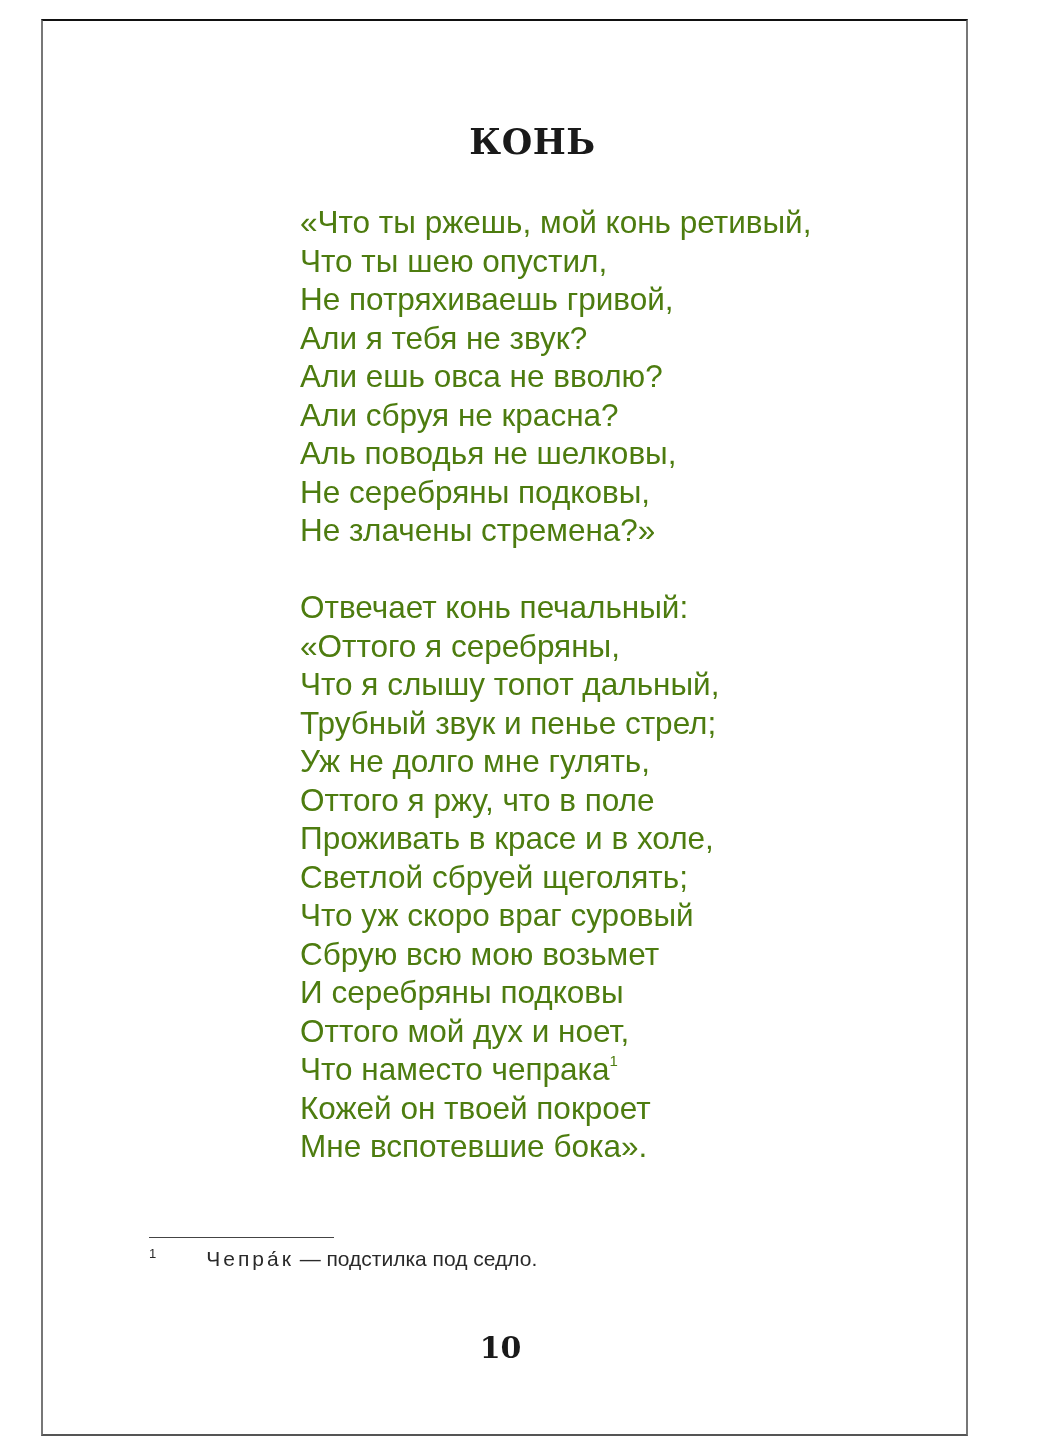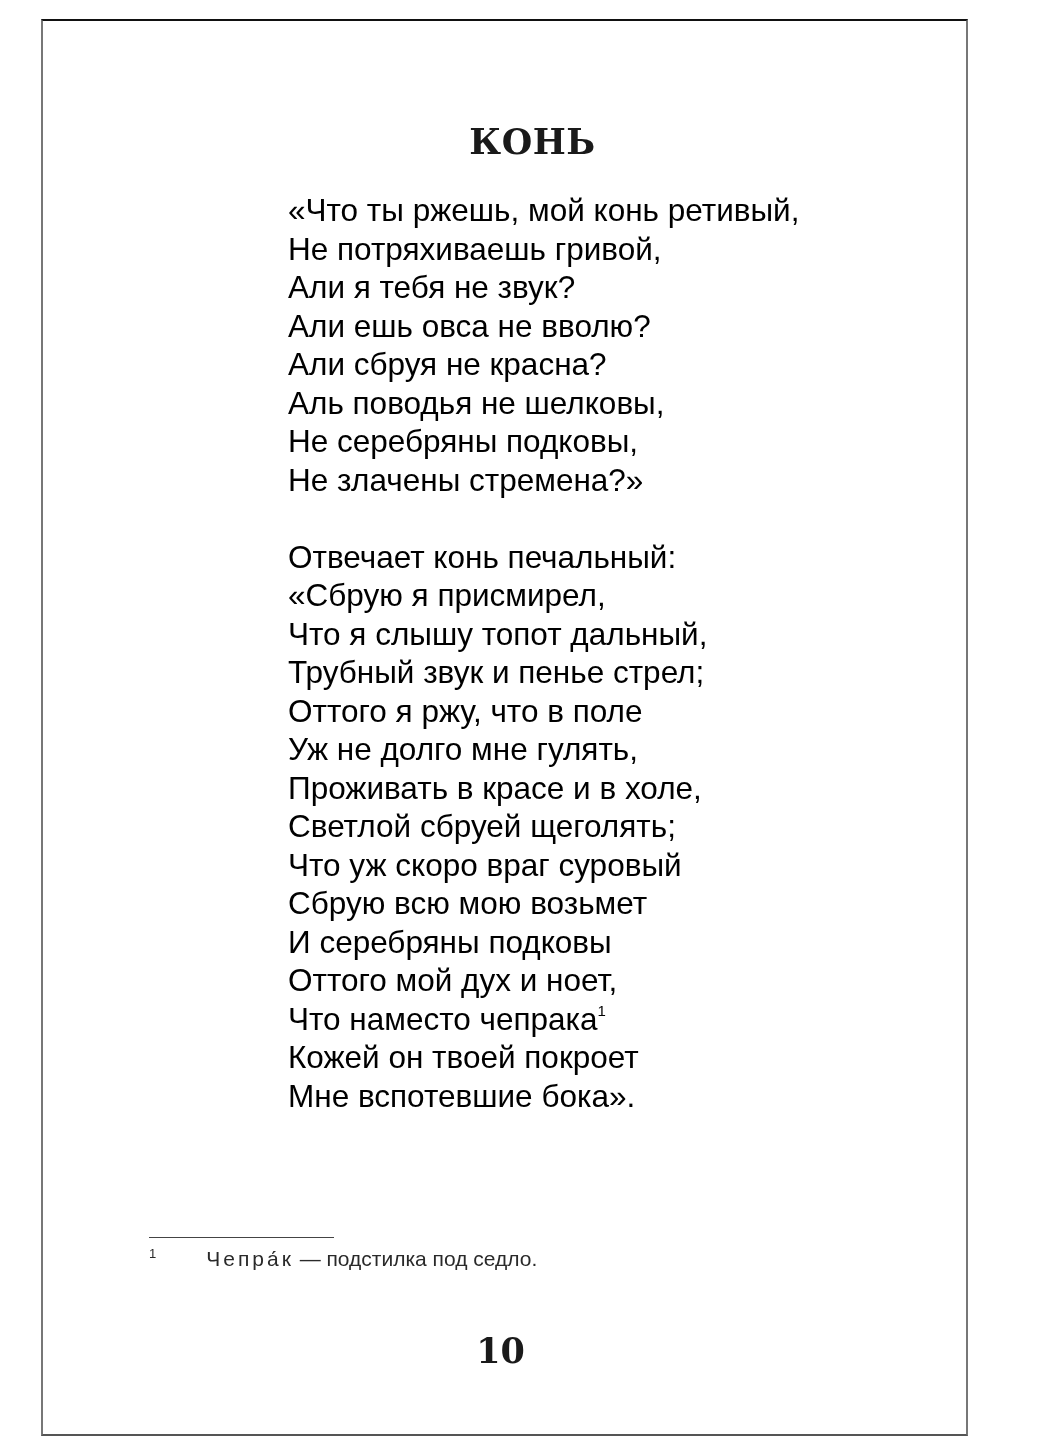--- a/index.html
+++ b/index.html
@@ -38,23 +38,23 @@
       letter-spacing: 0.5px;
       color: #1a1a1a;
       margin: 7px;
     }
     .poem {
       position: absolute;
       left: 288px;
       top: 191px;
       font-family: "Liberation Sans", sans-serif;
       font-size: 31.5px;
-      color: #000000;
+      color: #4d7c0f;
       line-height: 38.5px;
-      margin: 0;
+      margin: 12px;
       padding: 0;
     }
     .line {
       display: block;
       white-space: nowrap;
       height: 38.5px;
     }
     .stanza-gap {
       display: block;
       height: 38.5px;
@@ -91,50 +91,51 @@
       margin-left: 48px;
     }
     .page-number {
       position: absolute;
       left: 0;
       width: 1001px;
       top: 1330px;
       text-align: center;
       font-family: "DejaVu Serif", "Liberation Serif", serif;
       font-weight: bold;
-      font-size: 35px;
+      font-size: 30px;
       color: #1a1a1a;
     }
   </style>
 </head>
 <body>
 
 <div class="page"></div>
 
 <h1 class="title">КОНЬ</h1>
 
 <div class="poem">
   <div>
     <span class="line">«Что ты ржешь, мой конь ретивый,</span>
+    <span class="line">Что ты шею опустил,</span>
     <span class="line">Не потряхиваешь гривой,</span>
     <span class="line">Али я тебя не звук?</span>
     <span class="line">Али ешь овса не вволю?</span>
     <span class="line">Али сбруя не красна?</span>
     <span class="line">Аль поводья не шелковы,</span>
     <span class="line">Не серебряны подковы,</span>
     <span class="line">Не злачены стремена?»</span>
   </div>
   <span class="stanza-gap"></span>
   <div>
     <span class="line">Отвечает конь печальный:</span>
-    <span class="line">«Сбрую я присмирел,</span>
+    <span class="line">«Оттого я серебряны,</span>
     <span class="line">Что я слышу топот дальный,</span>
     <span class="line">Трубный звук и пенье стрел;</span>
+    <span class="line">Уж не долго мне гулять,</span>
     <span class="line">Оттого я ржу, что в поле</span>
-    <span class="line">Уж не долго мне гулять,</span>
     <span class="line">Проживать в красе и в холе,</span>
     <span class="line">Светлой сбруей щеголять;</span>
     <span class="line">Что уж скоро враг суровый</span>
     <span class="line">Сбрую всю мою возьмет</span>
     <span class="line">И серебряны подковы</span>
     <span class="line">Оттого мой дух и ноет,</span>
     <span class="line"><span>Что наместо чепрака</span><sup class="fn">1</sup></span>
     <span class="line">Кожей он твоей покроет</span>
     <span class="line">Мне вспотевшие бока».</span>
   </div>

